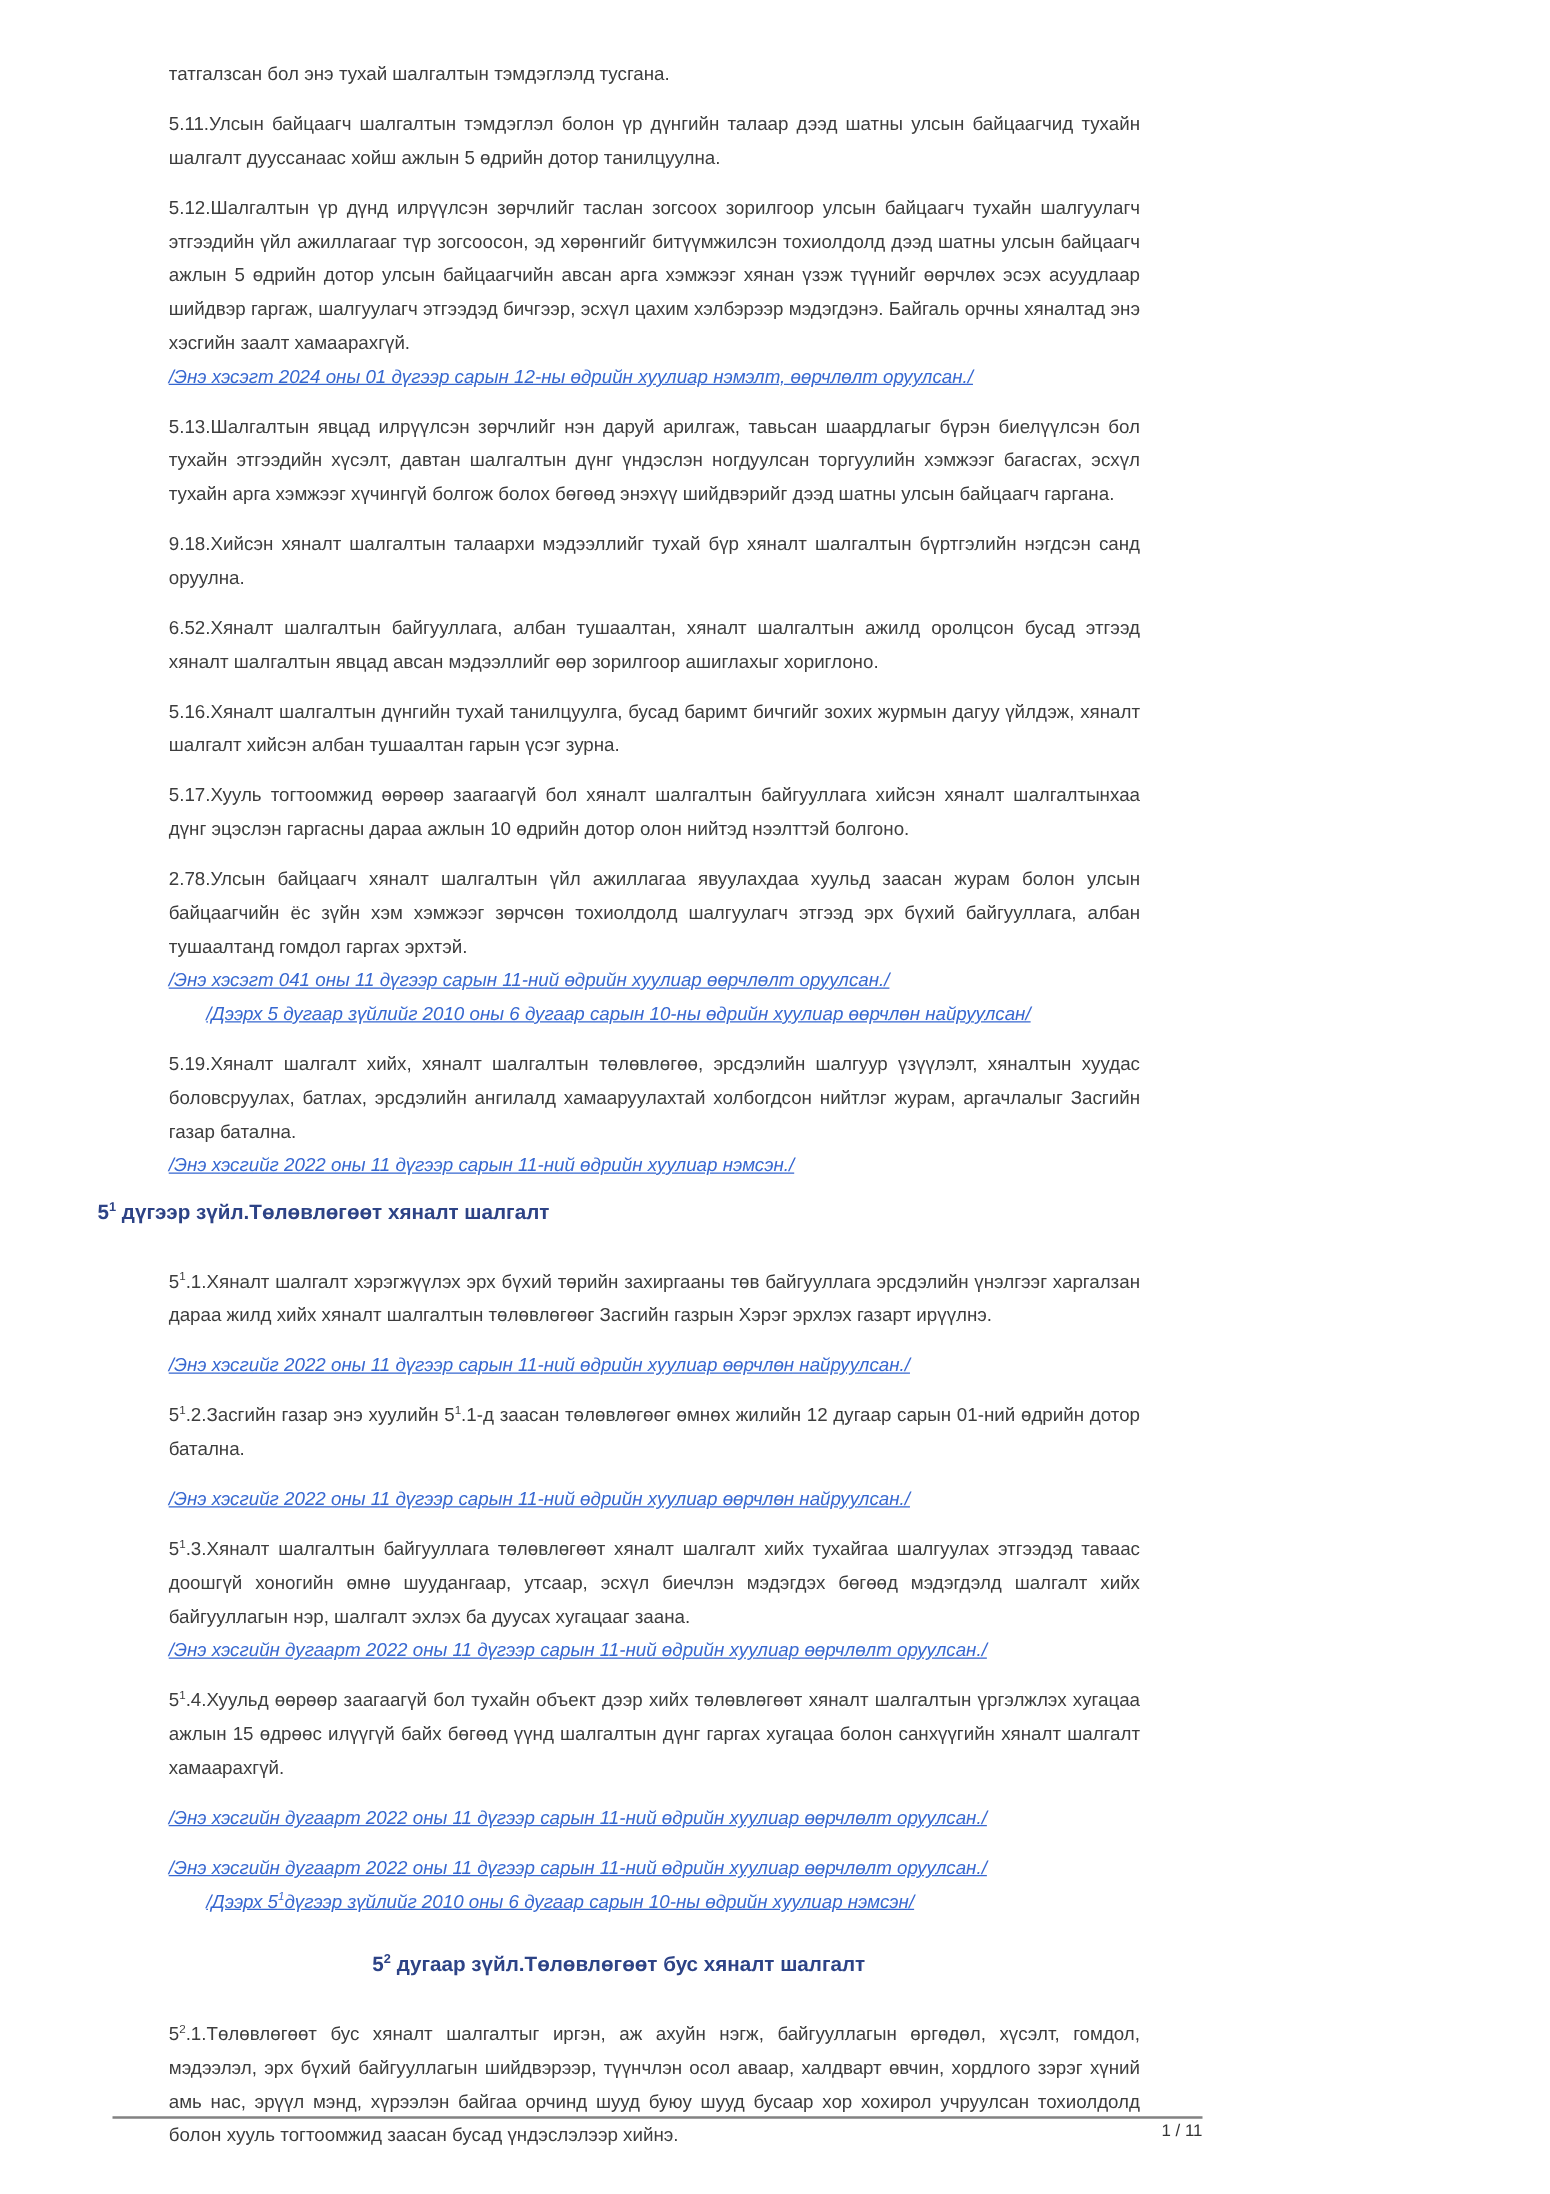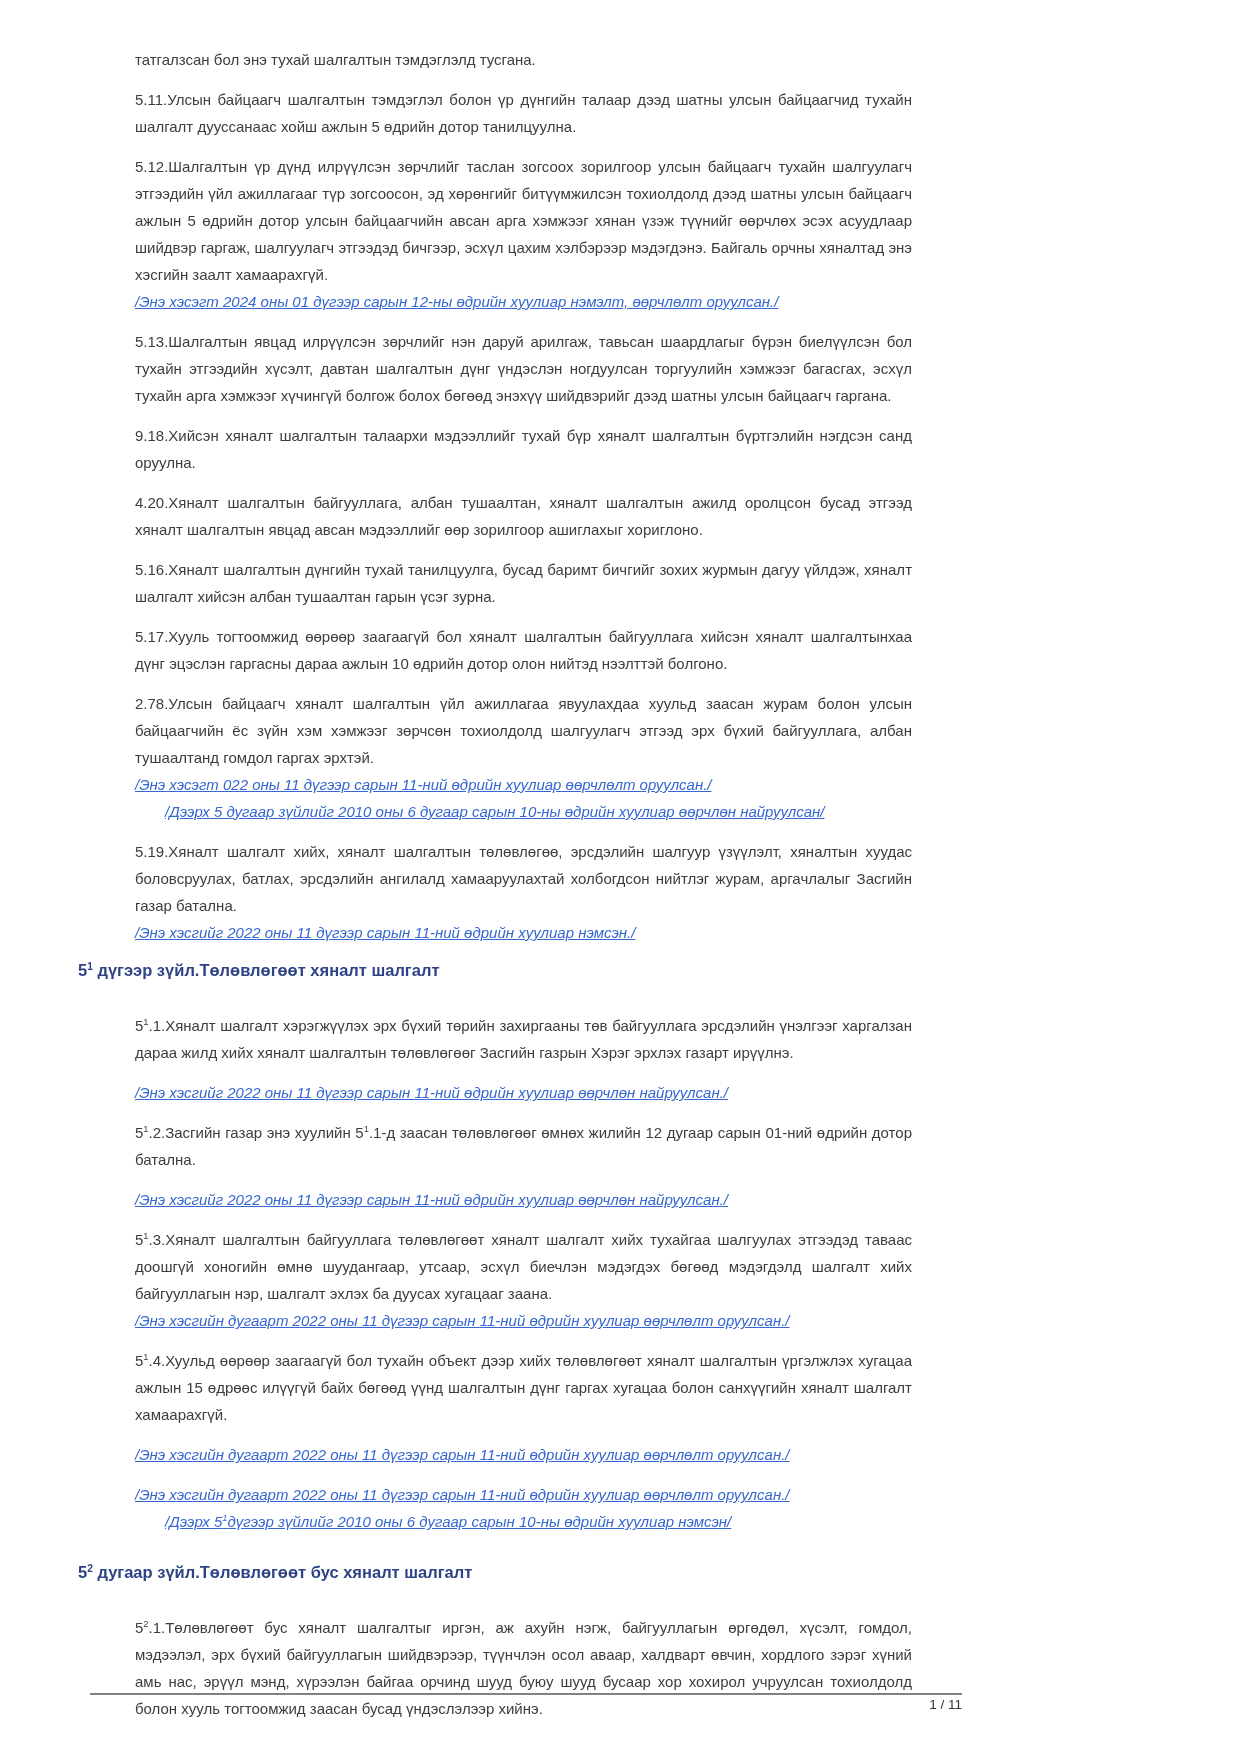--- a/index.html
+++ b/index.html
@@ -38,21 +38,21 @@
     text-decoration: underline;
     cursor: pointer;
   }
   h2.section-heading {
     margin: 12px 0 30px -57px;
     font-size: 16.5px;
     font-weight: bold;
     color: var(--heading-color, #2d4386);
     line-height: 1.4;
   }
-  h2.section-heading.mt-lg { margin-top: 26px; }
+  h2.section-heading.mt-lg { margin-top: 26px; text-align: center; }
   sup {
     font-size: 0.62em;
     line-height: 0;
     vertical-align: super;
   }
   .footer-line {
     position: absolute;
     left: 90px;
     right: 28px;
     top: 1693px;
@@ -70,25 +70,25 @@
 <body>
 
 <div class="page">
   <div class="content" id="doc-content">
       <p class="body-paragraph">татгалзсан бол энэ тухай шалгалтын тэмдэглэлд тусгана.</p>
       <p class="body-paragraph">5.11.Улсын байцаагч шалгалтын тэмдэглэл болон үр дүнгийн талаар дээд шатны улсын байцаагчид тухайн шалгалт дууссанаас хойш ажлын 5 өдрийн дотор танилцуулна.</p>
       <p class="body-paragraph">5.12.Шалгалтын үр дүнд илрүүлсэн зөрчлийг таслан зогсоох зорилгоор улсын байцаагч тухайн шалгуулагч этгээдийн үйл ажиллагааг түр зогсоосон, эд хөрөнгийг битүүмжилсэн тохиолдолд дээд шатны улсын байцаагч ажлын 5 өдрийн дотор улсын байцаагчийн авсан арга хэмжээг хянан үзэж түүнийг өөрчлөх эсэх асуудлаар шийдвэр гаргаж, шалгуулагч этгээдэд бичгээр, эсхүл цахим хэлбэрээр мэдэгдэнэ. Байгаль орчны хяналтад энэ хэсгийн заалт хамаарахгүй.</p>
       <div class="amendment tight"><a>/Энэ хэсэгт 2024 оны 01 дүгээр сарын 12-ны өдрийн хуулиар нэмэлт, өөрчлөлт оруулсан./</a></div>
       <p class="body-paragraph">5.13.Шалгалтын явцад илрүүлсэн зөрчлийг нэн даруй арилгаж, тавьсан шаардлагыг бүрэн биелүүлсэн бол тухайн этгээдийн хүсэлт, давтан шалгалтын дүнг үндэслэн ногдуулсан торгуулийн хэмжээг багасгах, эсхүл тухайн арга хэмжээг хүчингүй болгож болох бөгөөд энэхүү шийдвэрийг дээд шатны улсын байцаагч гаргана.</p>
       <p class="body-paragraph">9.18.Хийсэн хяналт шалгалтын талаархи мэдээллийг тухай бүр хяналт шалгалтын бүртгэлийн нэгдсэн санд оруулна.</p>
-      <p class="body-paragraph">4.20.Хяналт шалгалтын байгууллага, албан тушаалтан, хяналт шалгалтын ажилд оролцсон бусад этгээд хяналт шалгалтын явцад авсан мэдээллийг өөр зорилгоор ашиглахыг хориглоно.</p>
+      <p class="body-paragraph">6.52.Хяналт шалгалтын байгууллага, албан тушаалтан, хяналт шалгалтын ажилд оролцсон бусад этгээд хяналт шалгалтын явцад авсан мэдээллийг өөр зорилгоор ашиглахыг хориглоно.</p>
       <p class="body-paragraph">5.16.Хяналт шалгалтын дүнгийн тухай танилцуулга, бусад баримт бичгийг зохих журмын дагуу үйлдэж, хяналт шалгалт хийсэн албан тушаалтан гарын үсэг зурна.</p>
       <p class="body-paragraph">5.17.Хууль тогтоомжид өөрөөр заагаагүй бол хяналт шалгалтын байгууллага хийсэн хяналт шалгалтынхаа дүнг эцэслэн гаргасны дараа ажлын 10 өдрийн дотор олон нийтэд нээлттэй болгоно.</p>
       <p class="body-paragraph">2.78.Улсын байцаагч хяналт шалгалтын үйл ажиллагаа явуулахдаа хуульд заасан журам болон улсын байцаагчийн ёс зүйн хэм хэмжээг зөрчсөн тохиолдолд шалгуулагч этгээд эрх бүхий байгууллага, албан тушаалтанд гомдол гаргах эрхтэй.</p>
-      <div class="amendment tight"><a>/Энэ хэсэгт 022 оны 11 дүгээр сарын 11-ний өдрийн хуулиар өөрчлөлт оруулсан./</a></div>
+      <div class="amendment tight"><a>/Энэ хэсэгт 041 оны 11 дүгээр сарын 11-ний өдрийн хуулиар өөрчлөлт оруулсан./</a></div>
       <div class="amendment tight indent"><a>/Дээрх 5 дугаар зүйлийг 2010 оны 6 дугаар сарын 10-ны өдрийн хуулиар өөрчлөн найруулсан/</a></div>
       <p class="body-paragraph">5.19.Хяналт шалгалт хийх, хяналт шалгалтын төлөвлөгөө, эрсдэлийн шалгуур үзүүлэлт, хяналтын хуудас боловсруулах, батлах, эрсдэлийн ангилалд хамааруулахтай холбогдсон нийтлэг журам, аргачлалыг Засгийн газар батална.</p>
       <div class="amendment tight"><a>/Энэ хэсгийг 2022 оны 11 дүгээр сарын 11-ний өдрийн хуулиар нэмсэн./</a></div>
       <h2 class="section-heading">5<sup>1</sup> дүгээр зүйл.Төлөвлөгөөт хяналт шалгалт</h2>
       <p class="body-paragraph">5<sup>1</sup>.1.Хяналт шалгалт хэрэгжүүлэх эрх бүхий төрийн захиргааны төв байгууллага эрсдэлийн үнэлгээг харгалзан дараа жилд хийх хяналт шалгалтын төлөвлөгөөг Засгийн газрын Хэрэг эрхлэх газарт ирүүлнэ.</p>
       <div class="amendment spaced"><a>/Энэ хэсгийг 2022 оны 11 дүгээр сарын 11-ний өдрийн хуулиар өөрчлөн найруулсан./</a></div>
       <p class="body-paragraph">5<sup>1</sup>.2.Засгийн газар энэ хуулийн 5<sup>1</sup>.1-д заасан төлөвлөгөөг өмнөх жилийн 12 дугаар сарын 01-ний өдрийн дотор батална.</p>
       <div class="amendment spaced"><a>/Энэ хэсгийг 2022 оны 11 дүгээр сарын 11-ний өдрийн хуулиар өөрчлөн найруулсан./</a></div>
       <p class="body-paragraph">5<sup>1</sup>.3.Хяналт шалгалтын байгууллага төлөвлөгөөт хяналт шалгалт хийх тухайгаа шалгуулах этгээдэд таваас доошгүй хоногийн өмнө шуудангаар, утсаар, эсхүл биечлэн мэдэгдэх бөгөөд мэдэгдэлд шалгалт хийх байгууллагын нэр, шалгалт эхлэх ба дуусах хугацааг заана.</p>
       <div class="amendment tight"><a>/Энэ хэсгийн дугаарт 2022 оны 11 дүгээр сарын 11-ний өдрийн хуулиар өөрчлөлт оруулсан./</a></div>

